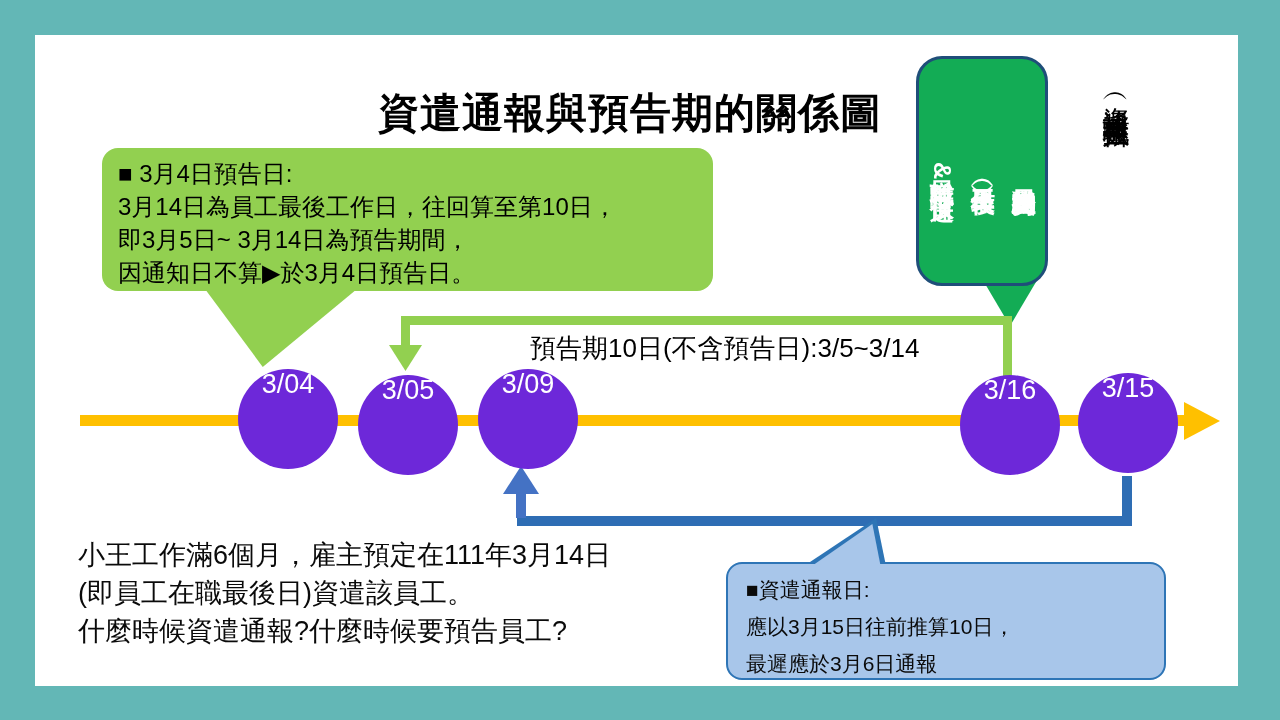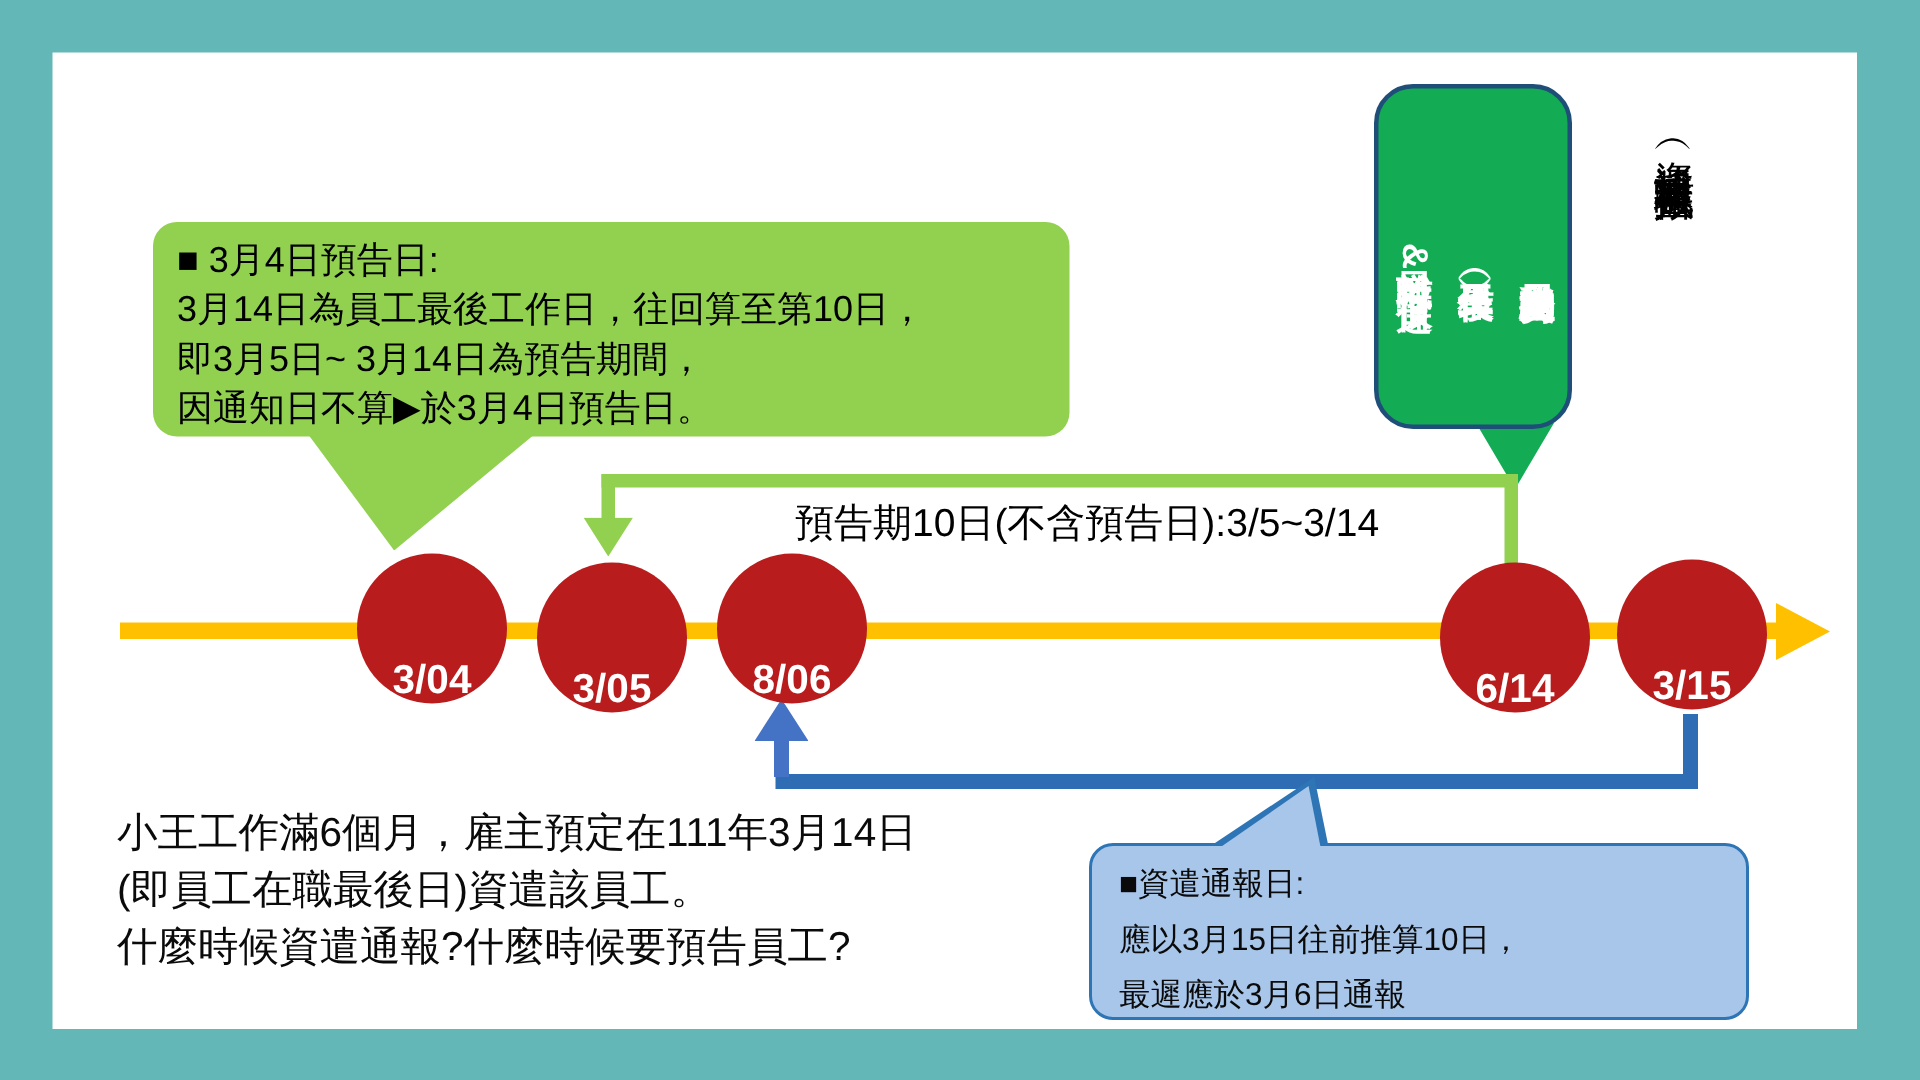--- a/index.html
+++ b/index.html
@@ -26,22 +26,22 @@
   .vtext span{display:block;line-height:41px;}
 
   
   .vnote{left:1098px;top:84px;height:300px;writing-mode:vertical-rl;text-orientation:mixed;
          font-size:27px;color:#000;letter-spacing:2px;}
 
   
   .tline{left:80px;top:415px;width:1106px;height:11px;background:#FFC000;}
   .thead{left:1184px;top:402px;width:36px;height:38px;background:#FFC000;
          clip-path:polygon(0 0,100% 50%,0 100%);}
-  .node{width:100px;height:100px;border-radius:50%;background:#b91c1c;color:#fff;
-        display:flex;align-items:flex-end;justify-content:center;font-size:27px;font-weight:bold;}
+  .node{width:100px;height:100px;border-radius:50%;background:#6d28d9;color:#fff;
+        display:flex;align-items:flex-start;justify-content:center;font-size:27px;font-weight:normal;}
 
   
   .g-h{left:401px;top:316px;width:611px;height:9px;background:#92D050;}
   .g-vl{left:401px;top:316px;width:9px;height:31px;background:#92D050;}
   .g-arr{left:389px;top:345px;width:33px;height:26px;background:#92D050;
          clip-path:polygon(0 0,100% 0,50% 100%);}
   .g-vr{left:1003px;top:316px;width:9px;height:60px;background:#92D050;}
   .g-label{left:530px;top:331px;font-size:26px;color:#000;}
 
   
@@ -62,20 +62,21 @@
 
   
   .case{left:78px;top:536px;font-size:27px;line-height:38px;color:#0a0a0a;}
 </style>
 </head>
 <body>
 
 <div class="slide">
   <div class="page abs"></div>
 
+  <div class="abs title">資遣通報與預告期的關係圖</div>
 
   <div class="abs gbox">
     <div class="gbox-inner">
       <div>■ 3月4日預告日:</div>
       <div>3月14日為員工最後工作日，往回算至第10日，</div>
       <div>即3月5日~ 3月14日為預告期間，</div>
       <div>因通知日不算▶於3月4日預告日。</div>
     </div>
   </div>
   <div class="abs gbox-tail"></div>
@@ -105,24 +106,24 @@
   <div class="abs tline"></div>
   <div class="abs thead"></div>
 
   <div class="abs node" style="left:238px;top:369px;">
     <span>3/04</span>
   </div>
   <div class="abs node" style="left:358px;top:375px;">
     <span>3/05</span>
   </div>
   <div class="abs node" style="left:478px;top:369px;">
-    <span>8/06</span>
+    <span>3/09</span>
   </div>
   <div class="abs node" style="left:960px;top:375px;">
-    <span>6/14</span>
+    <span>3/16</span>
   </div>
   <div class="abs node" style="left:1078px;top:373px;">
     <span>3/15</span>
   </div>
 
   <div class="abs btail-outer"></div>
   <div class="abs bluebox">
     <div class="bluebox-inner">
       <div>■資遣通報日:</div>
       <div>應以3月15日往前推算10日，</div>

